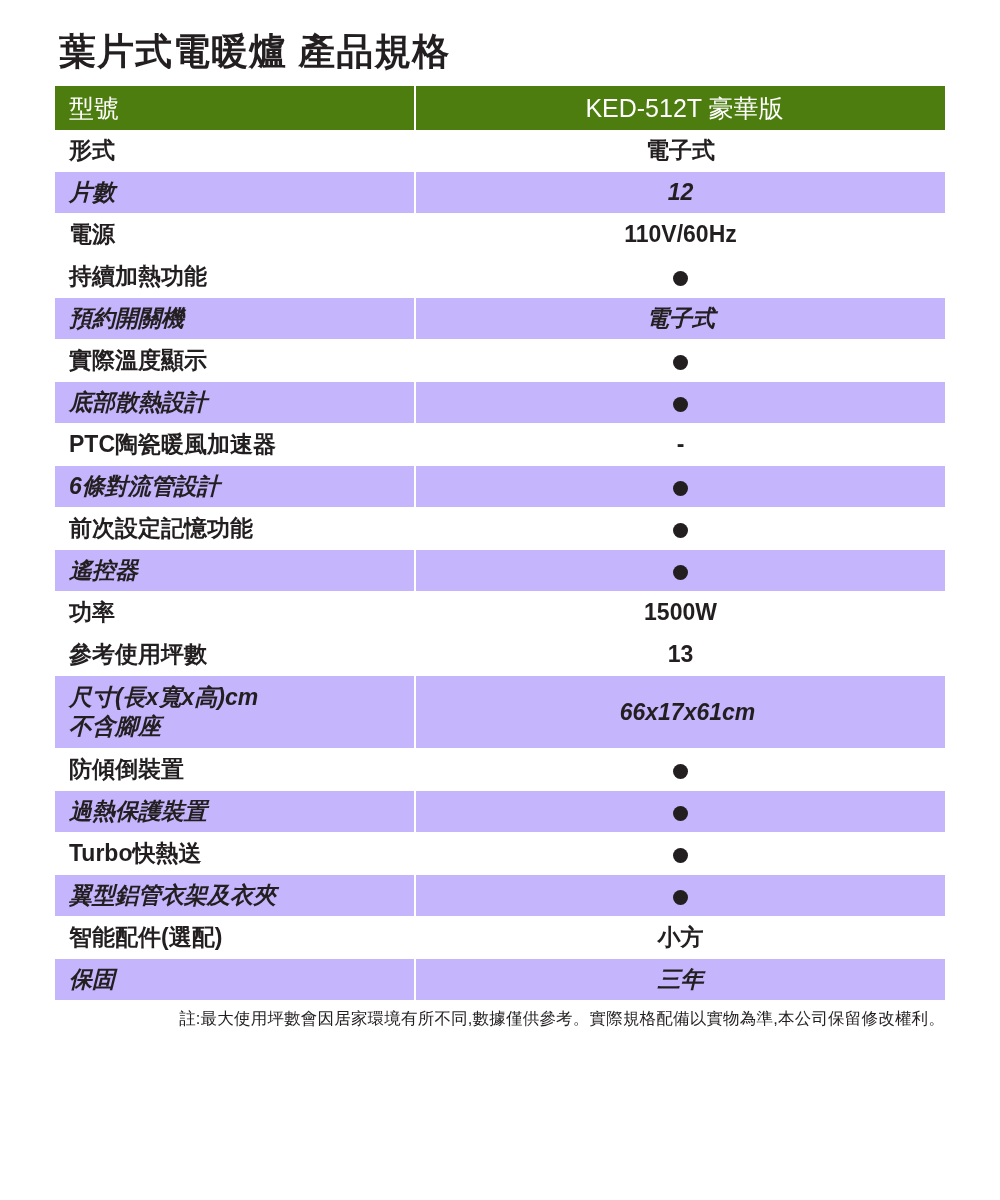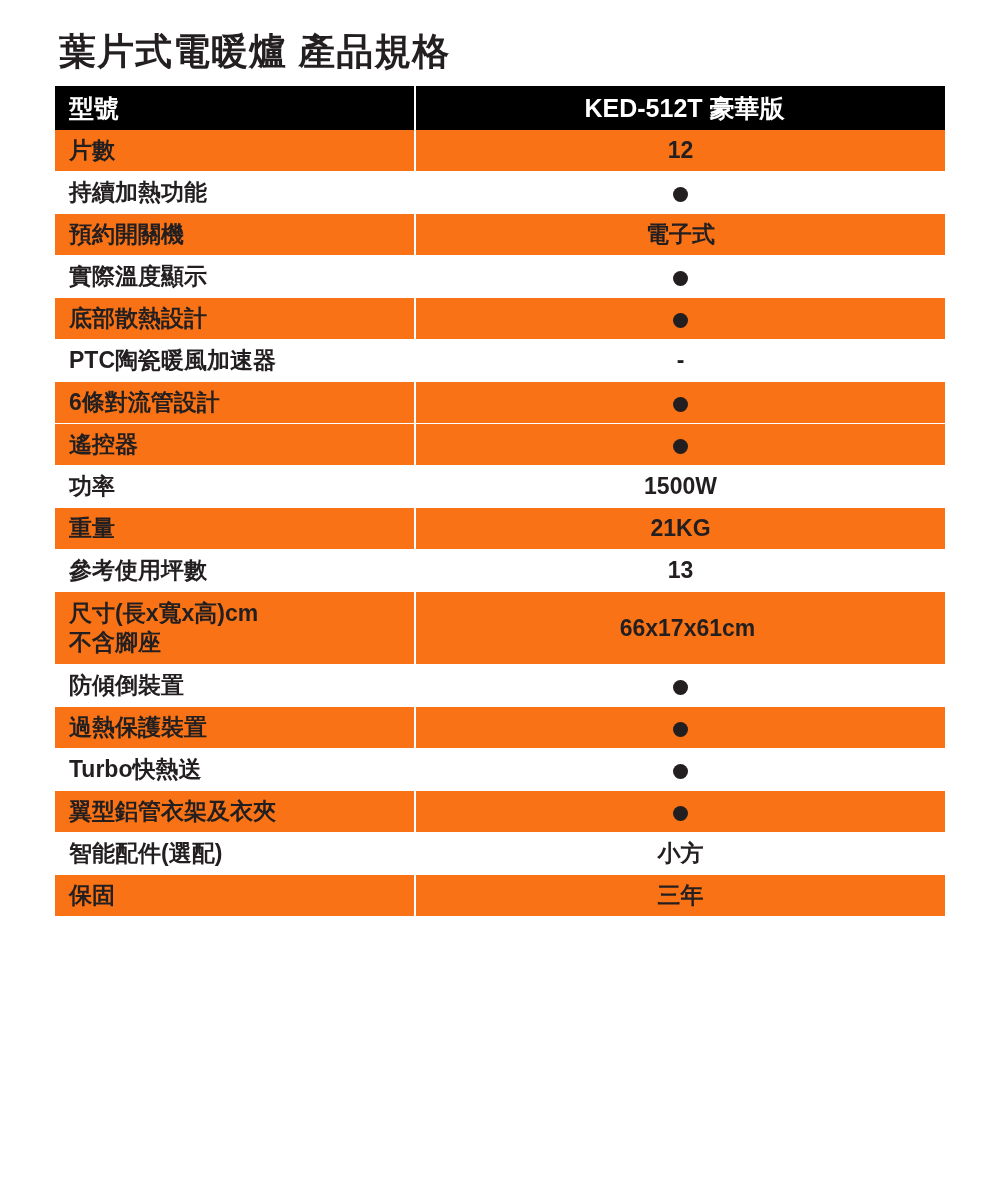--- a/index.html
+++ b/index.html
@@ -35,24 +35,24 @@
     table-layout: fixed;
   }
   table.spec td {
     padding: 0;
     vertical-align: middle;
   }
   .col-label { width: 360px; }
   .col-value { width: 530px; }
 
   tr.header-row td {
-    background: #000000;
+    background: #4d7c0f;
     color: #ffffff;
     font-size: 25px;
-    font-weight: bold;
+    font-weight: normal;
     height: 44px;
     line-height: 44px;
   }
   tr.header-row td.lbl {
     padding-left: 14px;
     border-right: 2px solid #ffffff;
     text-align: left;
   }
   tr.header-row td.val {
     text-align: center;
@@ -69,21 +69,21 @@
     text-align: left;
     border-right: 2px solid #ffffff;
     font-weight: bold;
     color: #231f20;
   }
   tr.data-row td.val {
     text-align: center;
     font-weight: bold;
     color: #231f20;
   }
-  tr.shade td { background: #f97316; }
+  tr.shade td { background: #c4b5fd; font-style: italic; }
   tr.plain td { background: #ffffff; }
 
   tr.tall td {
     height: 72px;
     padding-left: 14px;
   }
   td.lbl .two-line {
     line-height: 1.28;
   }
   .dot {
@@ -113,25 +113,33 @@
   <table class="spec">
     <colgroup>
       <col class="col-label">
       <col class="col-value">
     </colgroup>
     <tbody id="spec-body">
       <tr class="header-row">
         <td class="lbl">型號</td>
         <td class="val">KED-512T 豪華版</td>
       </tr>
+    <tr class="data-row plain">
+          <td class="lbl">形式</td>
+          <td class="val">電子式</td>
+        </tr>
         <tr class="data-row shade">
           <td class="lbl">片數</td>
           <td class="val">12</td>
         </tr>
         <tr class="data-row plain">
+          <td class="lbl">電源</td>
+          <td class="val">110V/60Hz</td>
+        </tr>
+        <tr class="data-row plain">
           <td class="lbl">持續加熱功能</td>
           <td class="val"><span class="dot"></span></td>
         </tr>
         <tr class="data-row shade">
           <td class="lbl">預約開關機</td>
           <td class="val">電子式</td>
         </tr>
         <tr class="data-row plain">
           <td class="lbl">實際溫度顯示</td>
           <td class="val"><span class="dot"></span></td>
@@ -141,31 +149,31 @@
           <td class="val"><span class="dot"></span></td>
         </tr>
         <tr class="data-row plain">
           <td class="lbl">PTC陶瓷暖風加速器</td>
           <td class="val">-</td>
         </tr>
         <tr class="data-row shade">
           <td class="lbl">6條對流管設計</td>
           <td class="val"><span class="dot"></span></td>
         </tr>
+        <tr class="data-row plain">
+          <td class="lbl">前次設定記憶功能</td>
+          <td class="val"><span class="dot"></span></td>
+        </tr>
         <tr class="data-row shade">
           <td class="lbl">遙控器</td>
           <td class="val"><span class="dot"></span></td>
         </tr>
         <tr class="data-row plain">
           <td class="lbl">功率</td>
           <td class="val">1500W</td>
-        </tr>
-        <tr class="data-row shade">
-          <td class="lbl">重量</td>
-          <td class="val">21KG</td>
         </tr>
         <tr class="data-row plain">
           <td class="lbl">參考使用坪數</td>
           <td class="val">13</td>
         </tr>
         <tr class="data-row shade tall">
           <td class="lbl">
             <div class="two-line">
               <div>尺寸(長x寬x高)cm</div>
               <div>不含腳座</div>
@@ -193,14 +201,15 @@
           <td class="lbl">智能配件(選配)</td>
           <td class="val">小方</td>
         </tr>
         <tr class="data-row shade">
           <td class="lbl">保固</td>
           <td class="val">三年</td>
         </tr>
       </tbody>
   </table>
 
+  <div class="note">註:最大使用坪數會因居家環境有所不同,數據僅供參考。實際規格配備以實物為準,本公司保留修改權利。</div>
 
 </div>
 
 </body></html>

